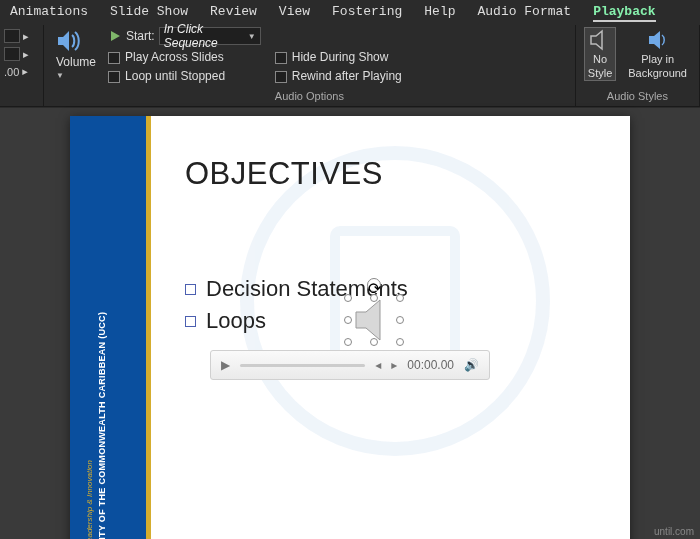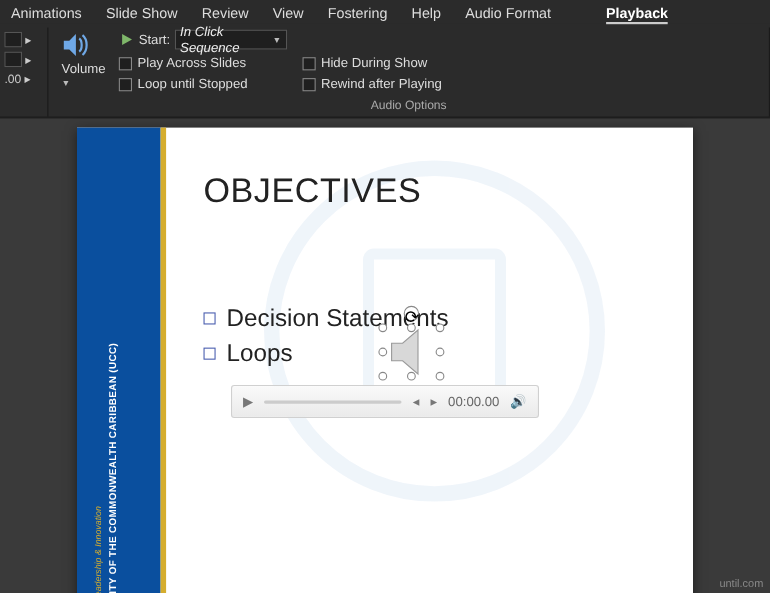--- a/index.html
+++ b/index.html
@@ -13,22 +13,22 @@
   }
   
   .tabs {
     display: flex;
     gap: 22px;
     padding: 4px 10px 2px 10px;
     background: #2b2b2b;
     font-size: 13px;
     color: #ddd;
   }
-  .tabs .tab { cursor: pointer; position: relative; }
-  .tabs .tab.active { font-weight: 600; color: #ffffff; margin-left: 28px; }
+  .tabs .tab { cursor: pointer; position: relative; font-family: Liberation Mono, monospace; }
+  .tabs .tab.active { font-weight: 600; color: #86efac; }
   .tabs .tab.active::after {
     content: "";
     position: absolute;
     left: 0; right: 0; bottom: -3px;
     height: 2px; background: #ccc;
   }
   
   .ribbon {
     display: flex;
     background: #2b2b2b;
@@ -365,20 +365,40 @@
         </label>
         <label class="chk-row">
           <span class="chkbox"></span>
           <span>Rewind after Playing</span>
         </label>
       </div>
     </div>
     <div class="group-label">Audio Options</div>
   </div>
 
+  <div class="group">
+    <div class="group-body">
+      <div class="style-btn selected">
+        <svg width="22" height="22" viewBox="0 0 22 22">
+            <path d="M2 7h5l6-5v18l-6-5H2z" fill="none" stroke="#bbb" stroke-width="1.5"></path>
+          </svg>
+        <span>No</span>
+        <span>Style</span>
+      </div>
+      <div class="style-btn">
+        <svg width="22" height="22" viewBox="0 0 22 22">
+            <path d="M2 7h5l6-5v18l-6-5H2z" fill="#6fa8e6"></path>
+            <path d="M15 6c3 2 3 8 0 10" stroke="#6fa8e6" stroke-width="1.5" fill="none"></path>
+          </svg>
+        <span>Play in</span>
+        <span>Background</span>
+      </div>
+    </div>
+    <div class="group-label">Audio Styles</div>
+  </div>
 </div>
 
 <div class="workspace">
   <div class="slide">
     <div class="wm"></div>
     <div class="blue-band"></div>
     <div class="gold-line"></div>
 
     <div class="title">OBJECTIVES</div>
 

